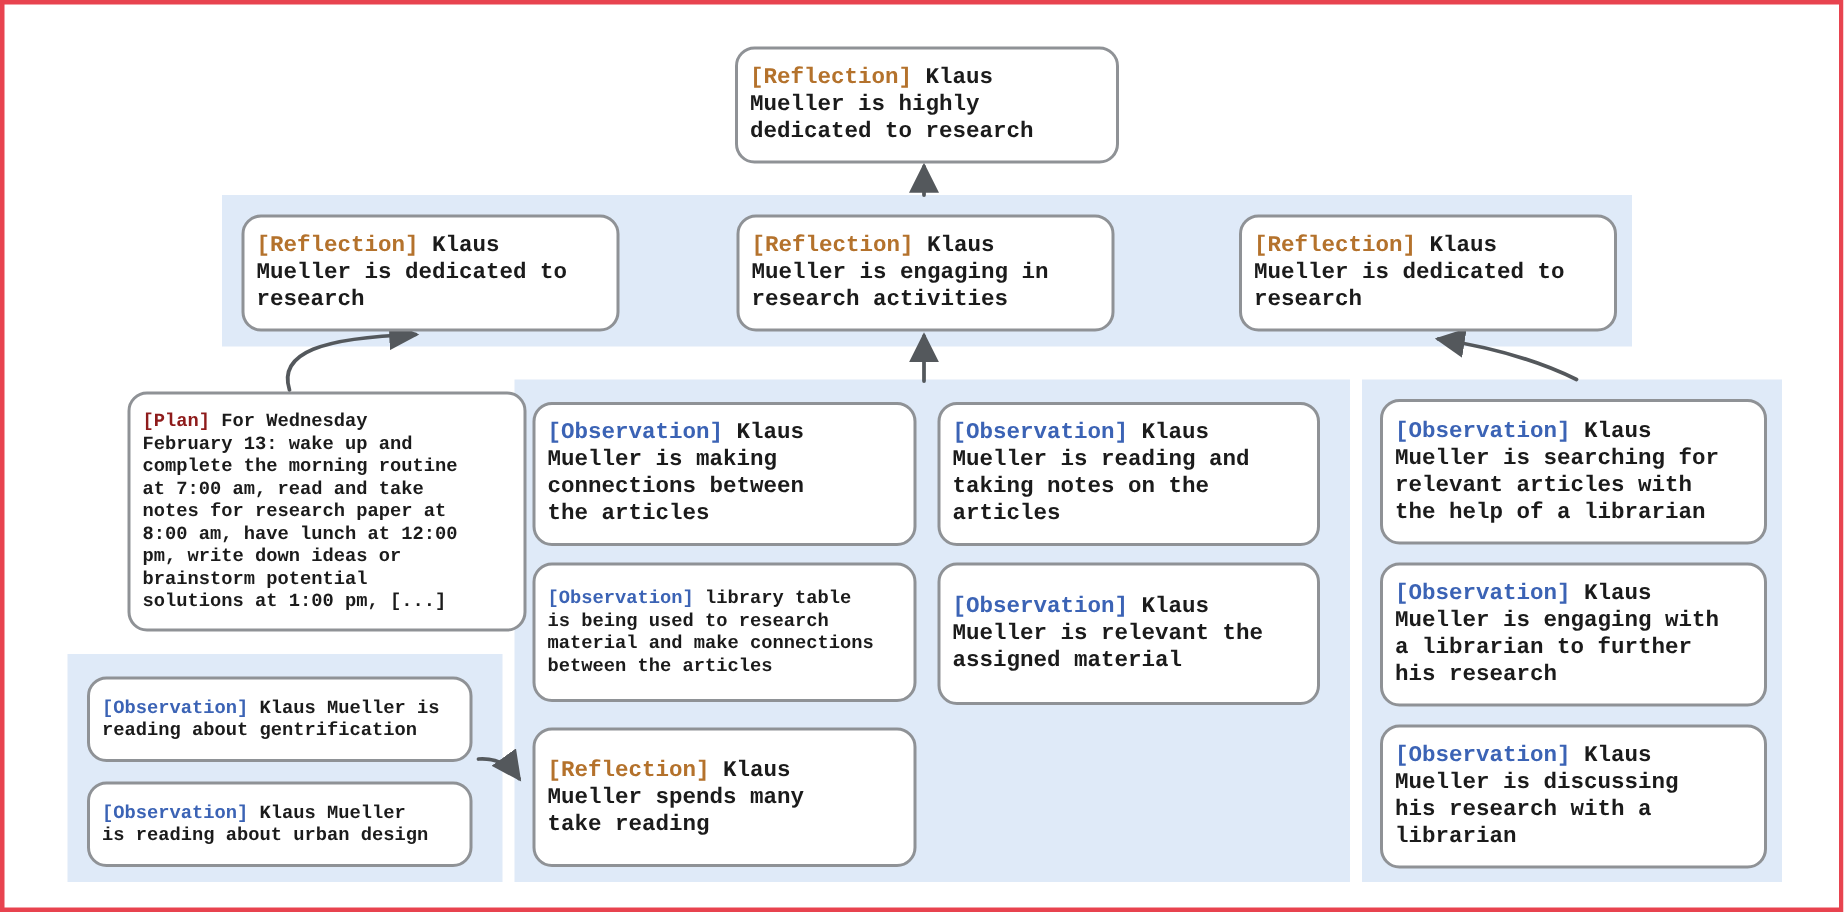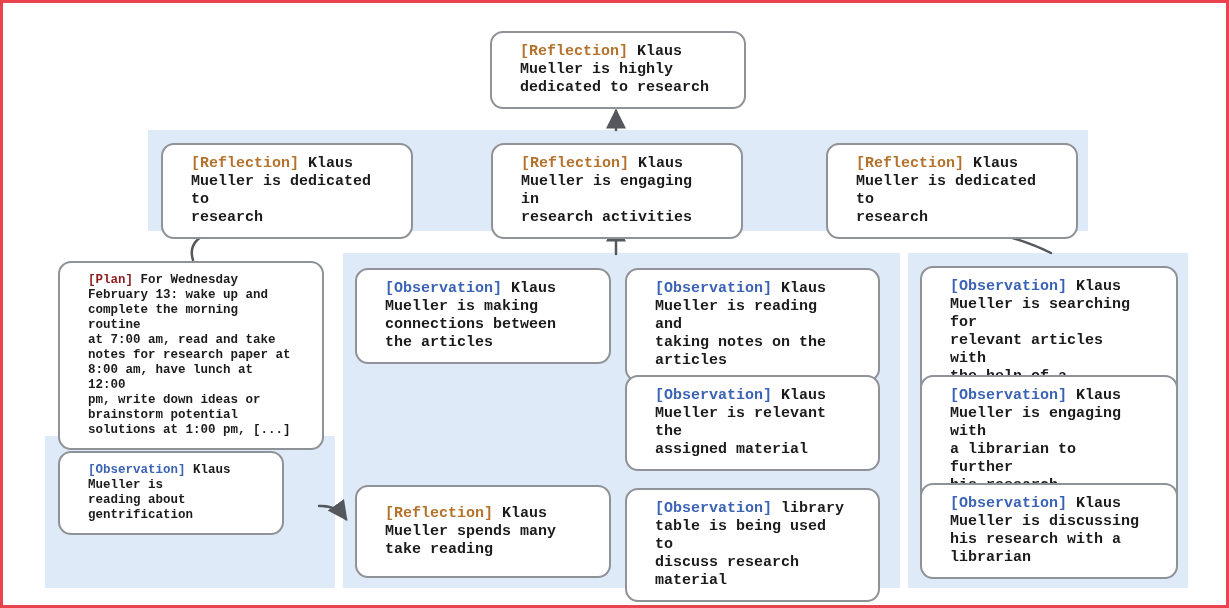--- a/index.html
+++ b/index.html
@@ -5,21 +5,21 @@
   html,body{margin:0;padding:0;background:#fff;}
   #frame{
     position:relative;width:1229px;height:608px;box-sizing:border-box;
     border:3px solid var(--c-frame,#e8434f);background:#fff;overflow:hidden;
     font-family:"Liberation Mono","DejaVu Sans Mono",monospace;
   }
   .band{position:absolute;background:var(--c-band,#dfeaf8);}
   .node{
     position:absolute;box-sizing:border-box;background:#fff;
     border:2px solid var(--c-border,#8f9296);border-radius:13px;
-    display:flex;align-items:center;padding:10px 28px;
+    display:flex;align-items:center;padding:10px 8px;
     color:#1b1b1b;font-weight:bold;
   }
   .nc{width:100%;}
   .big .nc{font-size:15px;line-height:18px;}
   .small .nc{font-size:12.5px;line-height:15px;}
   .txt{white-space:pre-wrap;}
   .tg-reflection{color:var(--c-reflection,#b4722c);}
   .tg-observation{color:var(--c-observation,#3b63b5);}
   .tg-plan{color:var(--c-plan,#8e1b1b);}
   #arrows{position:absolute;left:0;top:0;pointer-events:none;}
@@ -71,64 +71,69 @@
     <div class="nc"><span class="tag tg-reflection">[Reflection]</span> <span class="txt">Klaus
 Mueller is engaging in
 research activities</span></div>
   </div>
   <div class="node big" style="left:823px;top:140px;width:252px;min-height:73px">
     <div class="nc"><span class="tag tg-reflection">[Reflection]</span> <span class="txt">Klaus
 Mueller is dedicated to
 research</span></div>
   </div>
 
-  <div class="node small" style="left:55px;top:258px;width:266px;min-height:160px">
+  <div class="node small" style="left:82px;top:258px;width:266px;min-height:160px">
     <div class="nc"><span class="tag tg-plan">[Plan]</span> <span class="txt">For Wednesday
 February 13: wake up and
 complete the morning routine
 at 7:00 am, read and take
 notes for research paper at
 8:00 am, have lunch at 12:00
 pm, write down ideas or
 brainstorm potential
 solutions at 1:00 pm, [...]</span></div>
   </div>
 
-  <div class="node small" style="left:55px;top:448px;width:226px;min-height:57px">
+  <div class="node small" style="left:55px;top:448px;width:257px;min-height:57px">
     <div class="nc"><span class="tag tg-observation">[Observation]</span> <span class="txt">Klaus Mueller is
 reading about gentrification</span></div>
+  </div>
+  <div class="node small" style="left:55px;top:518px;width:257px;min-height:57px">
+    <div class="nc"><span class="tag tg-observation">[Observation]</span> <span class="txt">Klaus Mueller
+is reading about urban design</span></div>
   </div>
 
   <div class="node big" style="left:352px;top:265px;width:256px;min-height:93px">
     <div class="nc"><span class="tag tg-observation">[Observation]</span> <span class="txt">Klaus
 Mueller is making
 connections between
 the articles</span></div>
+  </div>
+  <div class="node small" style="left:352px;top:372px;width:256px;min-height:93px">
+    <div class="nc"><span class="tag tg-observation">[Observation]</span> <span class="txt">library table
+is being used to research
+material and make connections
+between the articles</span></div>
   </div>
   <div class="node big" style="left:352px;top:482px;width:256px;min-height:93px">
     <div class="nc"><span class="tag tg-reflection">[Reflection]</span> <span class="txt">Klaus
 Mueller spends many
 take reading</span></div>
   </div>
 
   <div class="node big" style="left:622px;top:265px;width:255px;min-height:93px">
     <div class="nc"><span class="tag tg-observation">[Observation]</span> <span class="txt">Klaus
 Mueller is reading and
 taking notes on the
 articles</span></div>
   </div>
   <div class="node big" style="left:622px;top:372px;width:255px;min-height:95px">
     <div class="nc"><span class="tag tg-observation">[Observation]</span> <span class="txt">Klaus
 Mueller is relevant the
 assigned material</span></div>
-  </div>
-  <div class="node big" style="left:622px;top:485px;width:255px;min-height:90px">
-    <div class="nc"><span class="tag tg-observation">[Observation]</span> <span class="txt">library
-table is being used to
-discuss research material</span></div>
   </div>
 
   <div class="node big" style="left:917px;top:263px;width:258px;min-height:97px">
     <div class="nc"><span class="tag tg-observation">[Observation]</span> <span class="txt">Klaus
 Mueller is searching for
 relevant articles with
 the help of a librarian</span></div>
   </div>
   <div class="node big" style="left:917px;top:372px;width:258px;min-height:96px">
     <div class="nc"><span class="tag tg-observation">[Observation]</span> <span class="txt">Klaus

